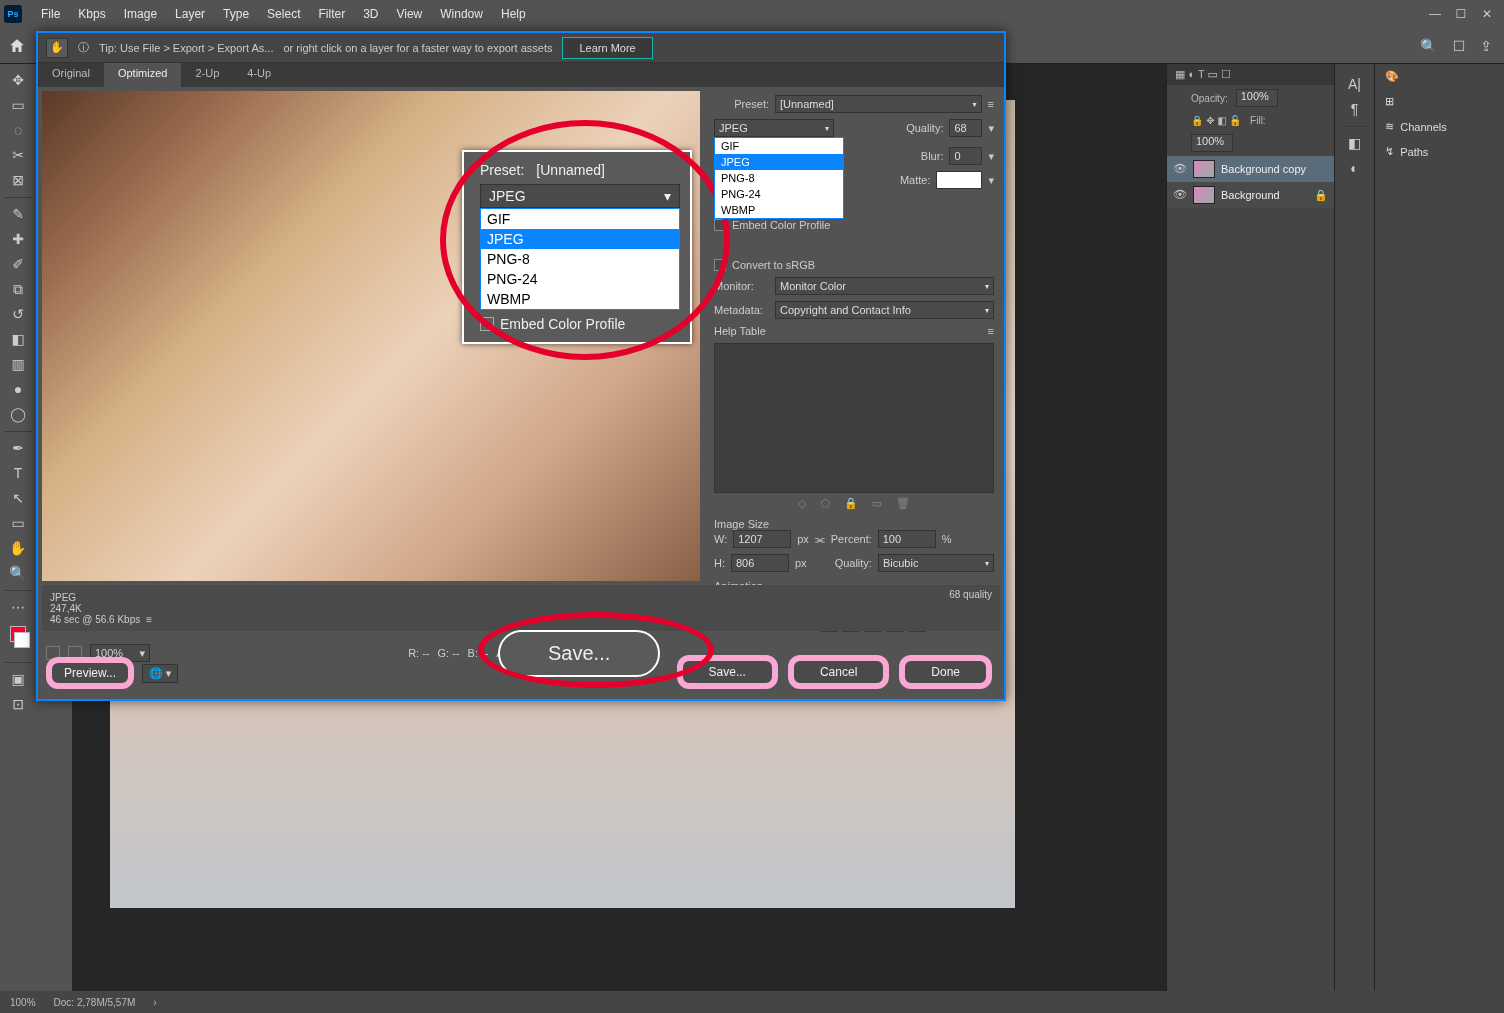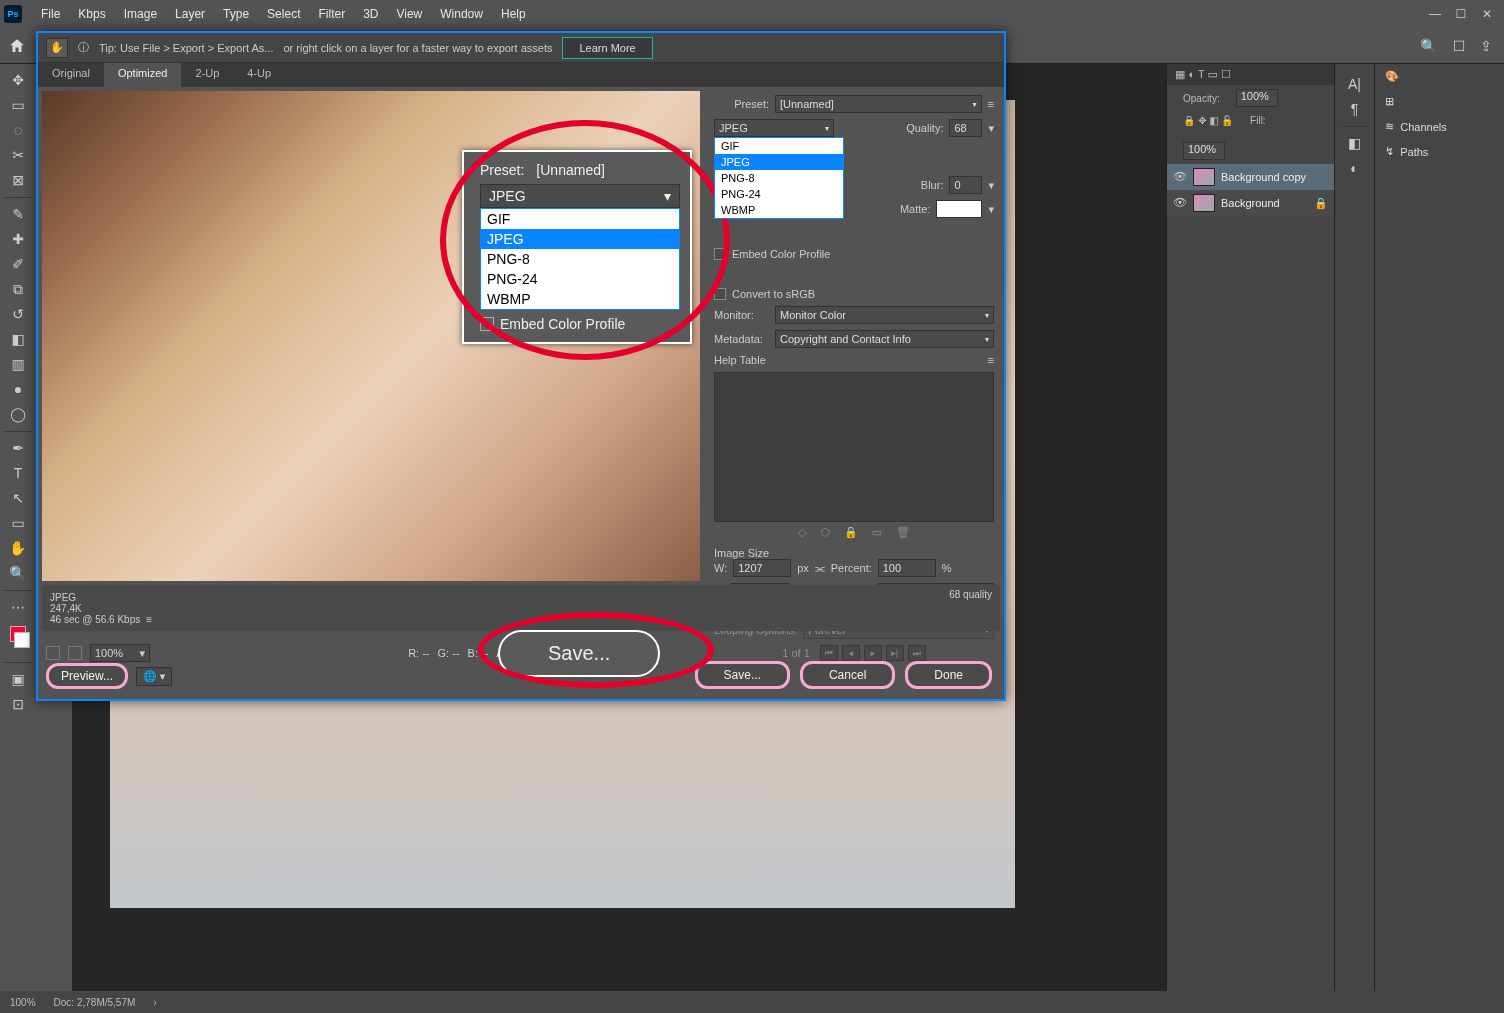--- a/index.html
+++ b/index.html
@@ -30,21 +30,21 @@
 .canvas-bg { position:absolute; left:72px; top:64px; right:338px; bottom:22px; background:#262626;}
 .photo { position:absolute; left:38px; top:36px; width:905px; height:808px; background: linear-gradient(180deg,#c9b9a6 0%,#d9c6b2 20%,#eadacb 40%,#d9c5b6 70%,#c2c7cc 100%); }
 
 
 .right-panels { position:absolute; right:0; top:64px; width:338px; bottom:22px; background:#383838; display:flex;}
 .right-col1 { width:168px; background:#454545; border-left:1px solid #222;}
 .right-col2 { width:40px; background:#454545; border-left:1px solid #222; display:flex; flex-direction:column; align-items:center; padding-top:8px;}
 .right-col3 { flex:1; background:#454545; border-left:1px solid #222;}
 .panel-tab { padding:6px 10px; font-size:11px; color:#ddd; display:flex; align-items:center; gap:6px;}
 .layers-header { background:#383838; padding:4px 8px; display:flex; align-items:center; gap:8px;}
-.layers-controls { padding:4px 16px; font-size:10px; color:#bbb; display:flex; align-items:center; gap:16px; flex-wrap:wrap;}
+.layers-controls { padding:4px 24px; font-size:10px; color:#bbb; display:flex; align-items:center; gap:8px; flex-wrap:wrap;}
 .layer-row { display:flex; align-items:center; padding:4px 6px; gap:6px; background:#4a4a4a;}
 .layer-row.selected { background:#5a6b7a;}
 .layer-eye { width:14px; height:14px; color:#ccc;}
 .layer-thumb { width:22px; height:18px; background:linear-gradient(135deg,#d8b,#9aa); border:1px solid #222;}
 .layer-name { font-size:11px; color:#eee;}
 
 
 .sfw { position:absolute; left:36px; top:31px; width:970px; height:670px; background:#535353; border:2px solid #0a84ff; box-shadow: 0 0 12px rgba(0,0,0,0.6);}
 .sfw-titlebar { height:24px; background:#0a84ff; color:#fff; display:flex; align-items:center; padding:0 8px; font-size:12px;}
 .sfw-tipbar { height:30px; background:#454545; border-bottom:1px solid #333; display:flex; align-items:center; padding:0 8px; gap:10px; font-size:11px; color:#ccc;}
@@ -63,21 +63,21 @@
 .sfw-select .arrow { font-size:8px;}
 .sfw-input { width:33px; background:#4a4a4a; border:1px solid #333; color:#ddd; height:18px; padding:0 4px; font-size:11px;}
 .sfw-check { width:12px; height:12px; border:1px solid #888; background:#4a4a4a;}
 .dropdown-open { position:absolute; background:#fff; border:1px solid #0a84ff; color:#000; font-size:11px; z-index:10;}
 .dropdown-open .opt { padding:2px 6px;}
 .dropdown-open .opt.selected { background:#0a84ff; color:#fff;}
 .sfw-info-strip { height:46px; background:#4a4a4a; margin:0 4px; padding:4px 8px; font-size:10px; color:#ccc; display:flex; flex-direction:column; justify-content:center; position:relative;}
 .sfw-bottom { height:44px; background:#535353; display:flex; align-items:center; padding:0 8px; gap:8px;}
 .sfw-bottom .zoom-sel { width:60px; background:#4a4a4a; border:1px solid #333; height:18px; display:flex; align-items:center; padding:0 4px; justify-content:space-between;}
 .sfw-buttons-row { position:absolute; right:12px; bottom:10px; display:flex; gap:10px;}
-.sfw-btn { background:#4a4a4a; border:3px solid #f9a8d4; border-radius:12px; padding:4px 26px; font-size:12px; color:#eee;}
+.sfw-btn { background:#4a4a4a; border:6px solid #f9a8d4; border-radius:12px; padding:4px 26px; font-size:12px; color:#eee;}
 
 .color-table-box { background:#3e3e3e; border:1px solid #333; height:150px; margin-top:4px;}
 .img-size-box { margin-top:8px;}
 .anim-box { margin-top:8px;}
 
 
 .red-ring { position:absolute; border:6px solid #e4002b; border-radius:50%; pointer-events:none;}
 .zoom-popup { position:absolute; background:#5a5a5a; border:2px solid #fff; box-shadow:0 0 6px rgba(0,0,0,0.6); padding:10px 16px; font-size:14px; color:#eee;}
 .zoom-popup .big-select { background:#4a4a4a; border:1px solid #333; padding:3px 8px; display:flex; justify-content:space-between; margin-top:6px; width:200px;}
 .zoom-popup .big-list { background:#fff; color:#000; border:1px solid #0a84ff; width:200px;}
@@ -258,21 +258,21 @@
           <div class="opt selected">JPEG</div>
           <div class="opt">PNG-8</div>
           <div class="opt">PNG-24</div>
           <div class="opt">WBMP</div>
         </div>
         <span style="flex:1"></span>
         <span>Quality:</span>
         <input class="sfw-input" value="68" style="">
         <span class="arrow">▾</span>
       </div>
-      <div class="sfw-row" style="justify-content:flex-end; margin-top:39px;">
+      <div class="sfw-row" style="justify-content:flex-end; margin-top:10px;">
         <span>Blur:</span>
         <input class="sfw-input" value="0" style="">
         <span class="arrow">▾</span>
       </div>
       <div class="sfw-row" style="justify-content:flex-end;">
         <span>Matte:</span>
         <span style="width:46px; height:18px; background:#fff; border:1px solid #333;"></span>
         <span class="arrow">▾</span>
       </div>
       <div class="sfw-row" style="margin-top:30px;">

